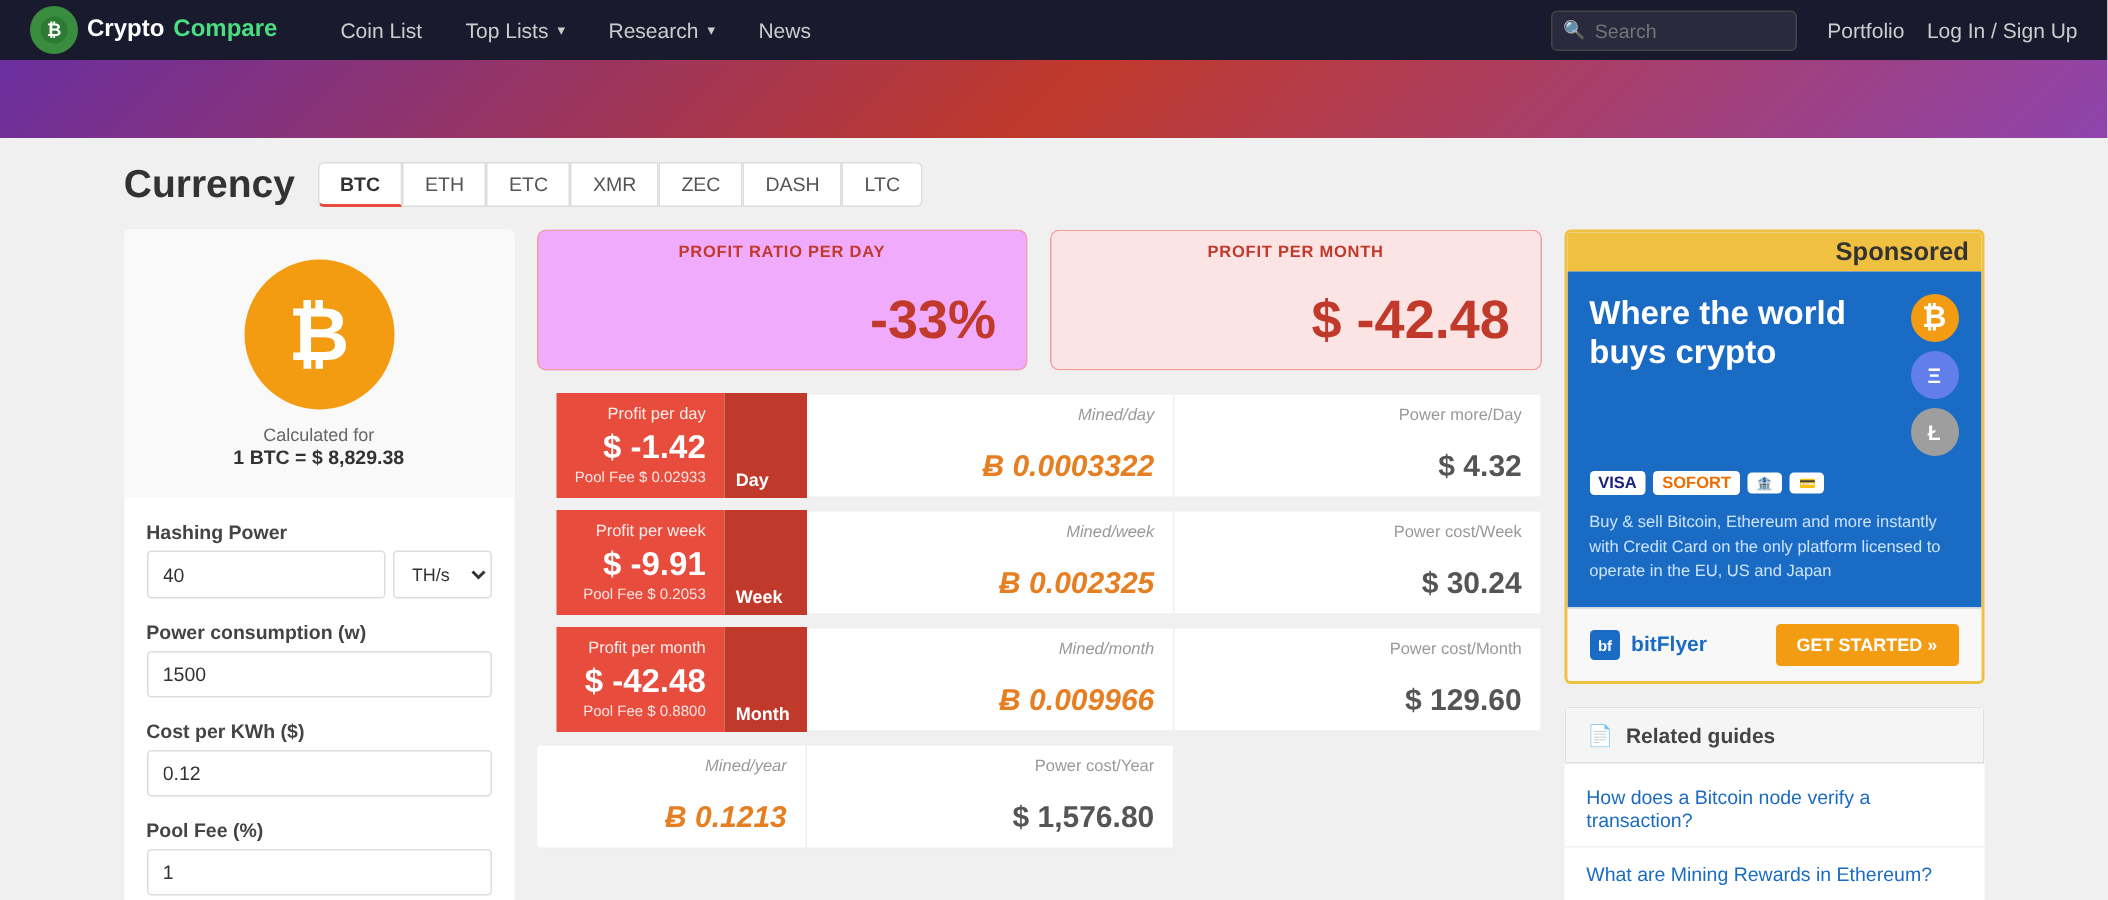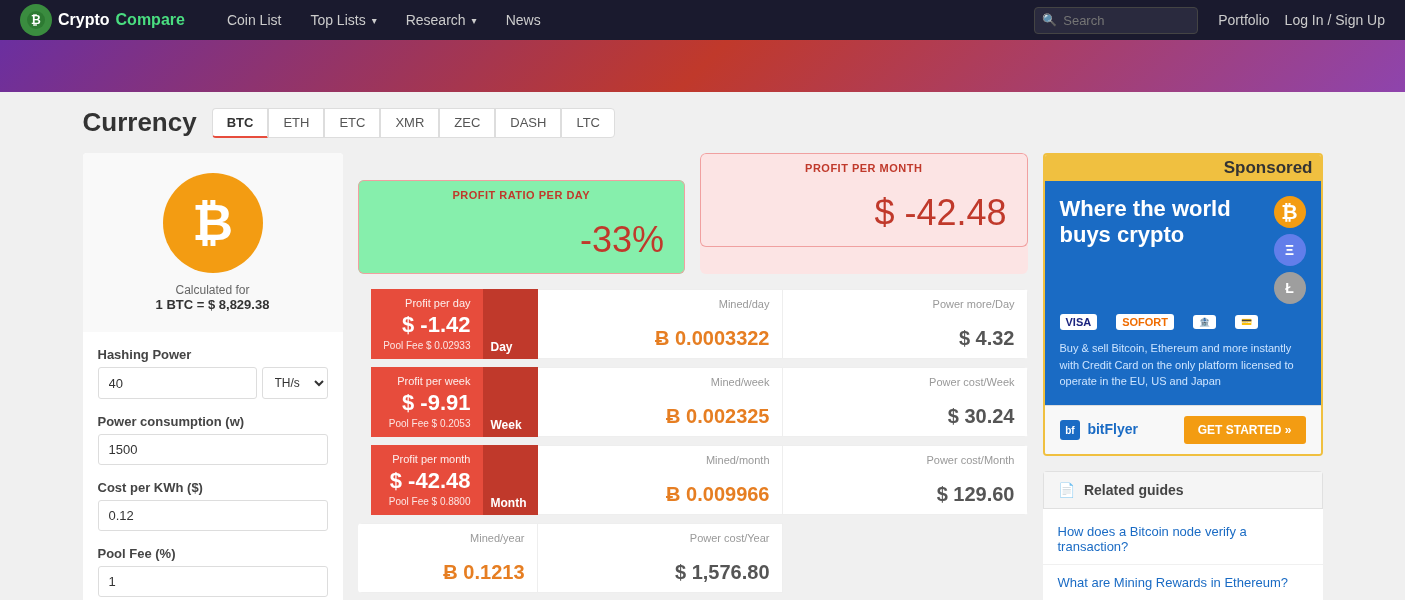--- a/index.html
+++ b/index.html
@@ -203,39 +203,39 @@
     .profit-summary {
       display: grid;
       grid-template-columns: 1fr 1fr;
       gap: 15px;
       margin-bottom: 15px;
     }
     .profit-card {
       border-radius: 6px;
       overflow: hidden;
     }
-    .profit-card.pink { background: #86efac; margin-top: 27px; }
+    .profit-card.pink { background: #f0abfc; }
     .profit-card.red { background: #fce4e4; }
     .profit-card-header {
       text-align: center;
       padding: 8px;
       font-size: 11px;
       font-weight: bold;
       color: #c0392b;
       letter-spacing: 0.5px;
       text-transform: uppercase;
       border: 1px solid #f0a0a0;
       border-bottom: none;
       border-radius: 6px 6px 0 0;
     }
     .profit-card-value {
       text-align: right;
       padding: 10px 20px 12px;
       font-size: 36px;
-      font-weight: normal;
+      font-weight: bold;
       color: #c0392b;
       border: 1px solid #f0a0a0;
       border-top: none;
       border-radius: 0 0 6px 6px;
     }
 
     
     .mining-table {
       display: flex;
       flex-direction: column;
@@ -287,20 +287,21 @@
       padding-left: 13px;
     }
     .mining-cell-mid {
       background: white;
       padding: 8px 12px;
       display: flex;
       flex-direction: column;
       justify-content: space-between;
       border: 1px solid #eee;
       border-left: none;
+      font-style: italic;
     }
     .mining-cell-right {
       background: white;
       padding: 8px 12px;
       display: flex;
       flex-direction: column;
       justify-content: space-between;
       border: 1px solid #eee;
       border-left: none;
     }
@@ -340,21 +341,21 @@
       flex-direction: column;
       gap: 10px;
     }
     .sponsor-headline {
       color: white;
       font-size: 22px;
       font-weight: bold;
       line-height: 1.2;
     }
     .sponsor-logos {
-      display: flex; gap: 19px; align-items: center; flex-wrap: wrap;
+      display: flex; gap: 5px; align-items: center; flex-wrap: wrap;
     }
     .sponsor-logo-pill {
       background: white;
       border-radius: 3px;
       padding: 2px 6px;
       font-size: 11px;
       font-weight: bold;
       color: #1a1a2e;
     }
     .sponsor-logo-visa { color: #1a237e; }

